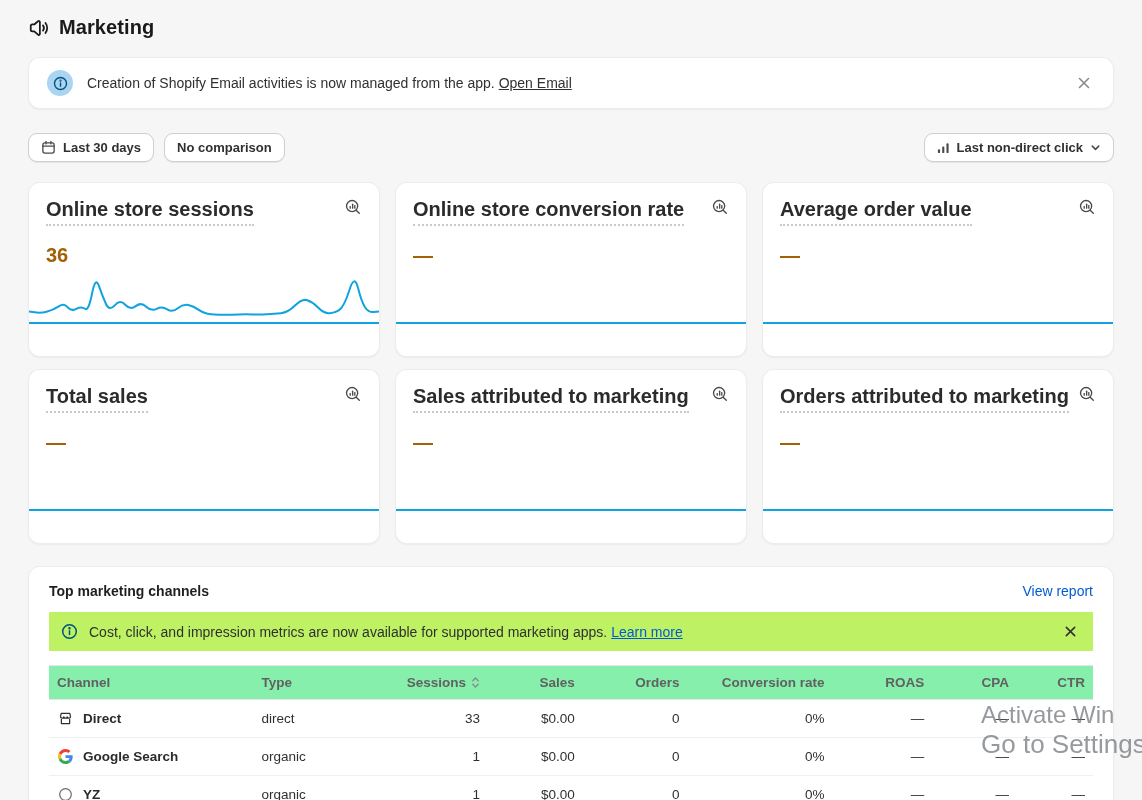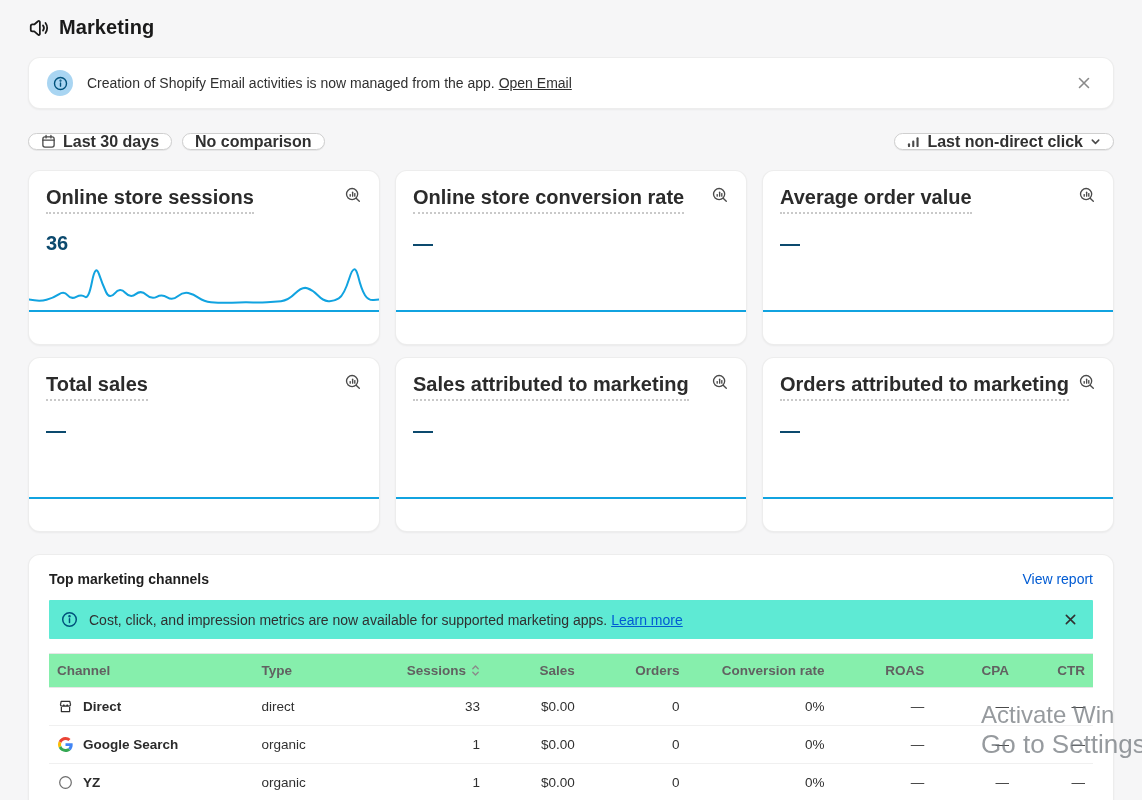--- a/index.html
+++ b/index.html
@@ -31,50 +31,50 @@
   }
   .email-banner .banner-text { color:#303030; }
   .banner-link { color:#303030; text-decoration:underline; cursor:pointer; font-weight:450;text-align:right; }
   .spacer { flex:1; }
   .close-btn { background:none; border:none; cursor:pointer; display:flex; align-items:center; padding:4px; }
 
   
   .filter-row { margin-top:24px; display:flex; align-items:center; gap:10px; }
   .pill-btn {
     display:inline-flex; align-items:center; gap:7px;
-    height:17px; padding:0 12px;
+    height:29px; padding:0 12px;
     background:#fff; border:1px solid #cfcfcf; border-radius:9px;
     box-shadow:0 1px 0 rgba(0,0,0,0.06);
-    font-size:16px; font-weight:600; color:#303030; cursor:pointer;
+    font-size:13px; font-weight:600; color:#303030; cursor:pointer;
     font-family:"Liberation Sans", sans-serif;
   }
 
   
   .metrics-grid { margin-top:20px; display:grid; grid-template-columns:repeat(3,1fr); gap:12px 15px; }
   .metric-card { height:175px; position:relative; padding:15px 17px; overflow:hidden; }
   .metric-head { display:flex; align-items:flex-start; justify-content:space-between; }
   .metric-title {
     font-size:20px; font-weight:600; color:#2b2b2b;
     border-bottom:2px dotted #c9c9c9; padding-bottom:3px;
   }
   .report-icon { cursor:pointer; display:flex; }
-  .metric-value { margin-top:18px; font-size:20px; font-weight:700; color:#0c4a6e; }
+  .metric-value { margin-top:18px; font-size:20px; font-weight:700; color:#a16207; }
   .sparkline { position:absolute; left:0; right:0; bottom:34px; width:100%; height:62px; display:block; }
   .sparkline path { fill:none; stroke:var(--chart-blue,#11a3e0); stroke-width:2; stroke-linejoin:round; stroke-linecap:round; }
   .baseline { position:absolute; left:0; right:0; bottom:32px; height:2px; background:var(--chart-blue,#11a3e0); }
 
   
   .channels-card { margin-top:22px; padding:16px 20px 0; height:420px; }
   .channels-head { display:flex; align-items:center; justify-content:space-between; }
   .channels-head h2 { font-size:14px; font-weight:700; color:#1f1f1f; }
   .link-blue { color:#005bd3; cursor:pointer; text-decoration:none; font-size:14px; }
   .link-blue.u { text-decoration:underline; }
 
   .blue-banner {
-    margin-top:13px; background:#5eead4; border-radius:1px;
+    margin-top:13px; background:#bef264; border-radius:1px;
     padding:9px 12px; display:flex; align-items:center; gap:11px; font-size:14px;
   }
 
   
   .channels-table { margin-top:14px; width:100%; border-collapse:collapse; font-size:13.5px; }
   .channels-table th {
     font-weight:700; color:#616161; text-align:left;
     padding:9px 8px; background:#86efac;
     border-top:1px solid #e6e6e6; border-bottom:1px solid #e6e6e6;
     white-space:nowrap;

